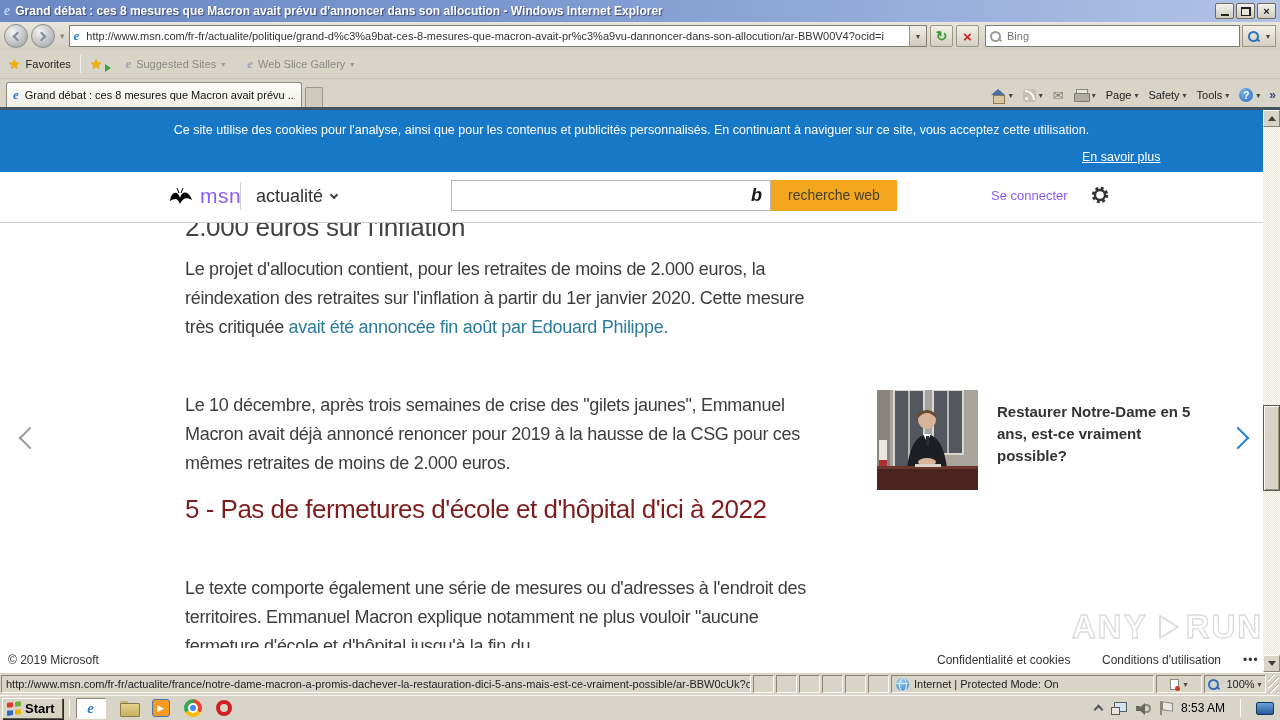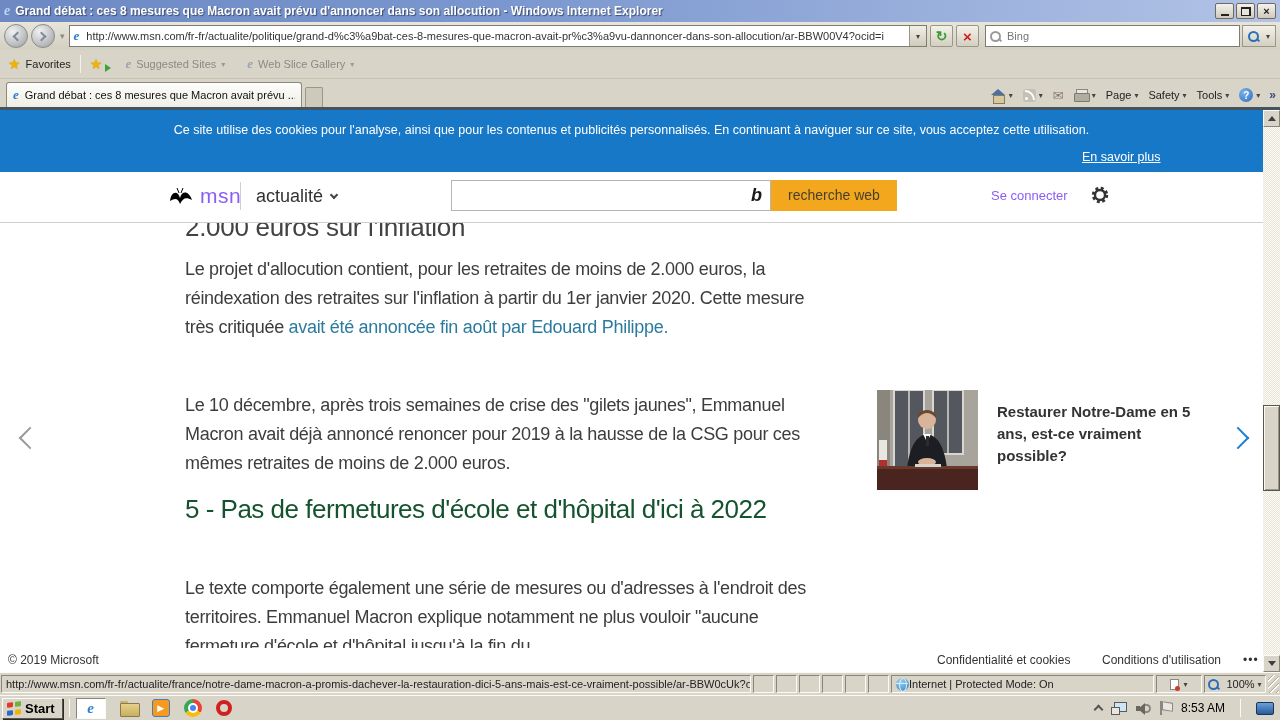--- a/index.html
+++ b/index.html
@@ -114,21 +114,21 @@
     border:0;font-size:14px;color:#463f2e;text-align:center;line-height:31px;cursor:pointer;}
   .signin{position:absolute;left:991px;top:16px;font-size:13px;color:#8b5cf6;cursor:pointer;}
   .gear{position:absolute;left:1090px;top:13px;cursor:pointer;}
 
   
   .article{position:absolute;left:157px;top:0;width:640px;z-index:1;color:#3d3d3d;}
   .art-abs{position:absolute;left:0;width:640px;font-size:18px;line-height:29px;letter-spacing:-0.3px;margin-left:28px;}
   .h-cut{top:101px;font-size:26px;line-height:32px;font-weight:300;color:#424242;white-space:nowrap;}
   .p1{top:145px;}
   .p2{top:281px;}
-  .h2{top:382px;font-size:26px;line-height:34px;font-weight:300;letter-spacing:-0.5px;color:#14532d;}
+  .h2{top:382px;font-size:26px;line-height:34px;font-weight:300;letter-spacing:-0.5px;color:#7f1d1d;}
   .p3{top:464px;}
   .artlink{color:var(--link-teal,#2b7b9e);cursor:pointer;}
 
   .navchev{position:absolute;width:16px;height:16px;border-style:solid;border-color:#9a9a9a;border-width:0 2px 2px 0;cursor:pointer;}
   .nav-left{left:22px;top:320px;transform:rotate(135deg);}
   .nav-right{left:1230px;top:320px;transform:rotate(-45deg);border-color:#1a7fd4;}
 
   
   .card-img{position:absolute;left:877px;top:280px;width:101px;height:100px;cursor:pointer;}
   .card-title{position:absolute;left:997px;top:291px;width:205px;font-size:15px;font-weight:bold;color:#333;line-height:22px;cursor:pointer;}
@@ -156,21 +156,21 @@
   .tri-down{width:0;height:0;border-left:4px solid transparent;border-right:4px solid transparent;border-top:5px solid #404040;}
   .sb-thumb{position:absolute;left:0;top:295px;width:17px;height:86px;background:var(--chrome-beige,#d8d4c8);
     border:1px solid #5a564a;box-shadow:inset 1px 1px 0 #fbfaf6, inset -1px -1px 0 #9a9688;}
 
   
   .statusbar{position:absolute;left:0;top:672px;width:1280px;height:23px;background:var(--chrome-beige,#d8d4c8);
     border-top:1px solid #fbfaf6;display:flex;align-items:stretch;padding:2px 1px;gap:2px;font-size:11px;color:#222;}
   .cell{border:1px solid;border-color:#8a867a #fbfaf6 #fbfaf6 #8a867a;display:flex;align-items:center;padding:0 4px;overflow:hidden;white-space:nowrap;}
   .c-url{width:750px;}
   .c-sm{width:21px;padding:0;}
-  .c-zone{width:263px;}
+  .c-zone{width:263px;gap:5px;}
   .c-shield{width:46px;justify-content:center;gap:4px;}
   .c-zoom{width:62px;justify-content:center;gap:3px;}
   .globe{width:13px;height:13px;border-radius:50%;background:radial-gradient(circle at 35% 30%,#9ed0ee,#2e7fc0);position:relative;flex:0 0 auto;}
   .globe:before{content:"";position:absolute;left:3px;top:0;width:6px;height:12px;border:1px solid #d8eef8;border-radius:50%;}
   .globe:after{content:"";position:absolute;left:0;top:5px;width:12px;height:1px;background:#d8eef8;}
   .page-ic{width:9px;height:11px;background:#fff;border:1px solid #8a8a82;position:relative;}
   .page-ic:before{content:"";position:absolute;right:-2px;bottom:-2px;width:5px;height:5px;border-radius:50%;background:#cc3a2a;}
   .grip{flex:1;background:repeating-linear-gradient(135deg,transparent 0 3px,#b0aca0 3px 4px,#fbfaf6 4px 5px);}
 
   
@@ -388,20 +388,27 @@
     </svg>
     <div class="card-title">Restaurer Notre-Dame en 5 ans, est-ce vraiment possible?</div>
 
     <div class="pfooter">
       <span class="pf-copy">© 2019 Microsoft</span>
       <span class="pf-privacy">Confidentialité et cookies</span>
       <span class="pf-terms">Conditions d'utilisation</span>
       <span class="pf-more">•••</span>
     </div>
 
+    <div class="watermark">
+      <span class="wm-txt">ANY</span>
+      <svg class="wm-play" viewBox="0 0 30 30">
+        <path d="M8 4 L26 15 L8 26 Z" fill="none" stroke="#d8d8d8" stroke-width="2" stroke-linejoin="round"></path>
+      </svg>
+      <span class="wm-txt">RUN</span>
+    </div>
 
     <div class="scrollbar">
       <div class="sb-btn sb-up">
           <span class="tri-up"></span>
         </div>
       <div class="sb-thumb"></div>
       <div class="sb-btn sb-down">
           <span class="tri-down"></span>
         </div>
     </div>

